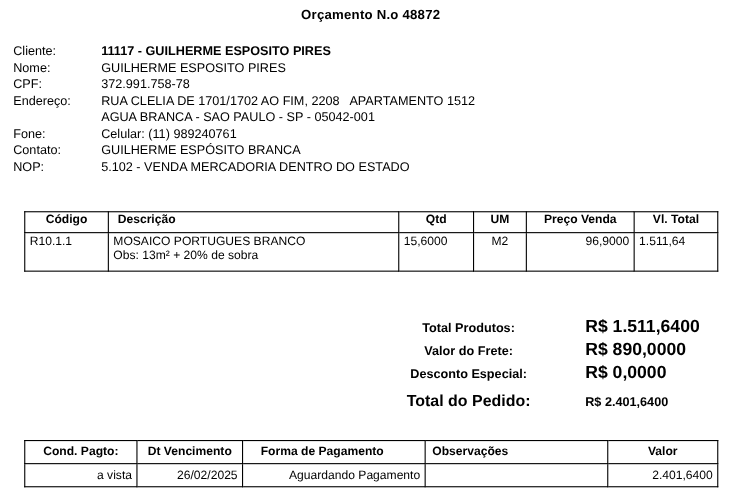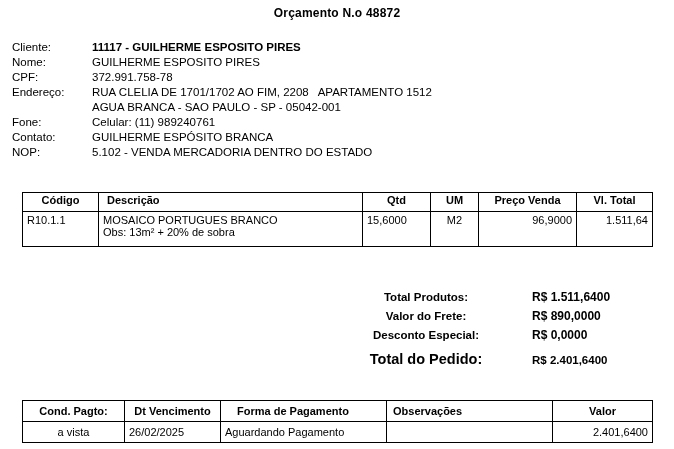--- a/index.html
+++ b/index.html
@@ -77,21 +77,21 @@
     padding: 1px 4px;
   }
   th.hdr-item {
     text-align: center;
   }
   td.c-codigo { text-align: left; padding-left: 8px; }
   td.c-desc { text-align: left; padding-left: 8px; }
   td.c-qtd { text-align: left; padding-right: 6px; }
   td.c-um { text-align: center; }
   td.c-preco { text-align: right; padding-right: 6px; }
-  td.c-total { text-align: right; padding-right: 8px; }
+  td.c-total { text-align: left; padding-right: 8px; }
   .desc-main { display: block; }
   .desc-obs { display: block; }
   .row-cell {
     height: 30px;
   }
 
   
   .totals {
     position: absolute;
     right: 22px;
@@ -104,21 +104,21 @@
     align-items: baseline;
     line-height: 19px;
   }
   .tot-label {
     font-weight: bold;
     font-size: 11.5px;
     text-align: center;
     width: 180px;
   }
   .tot-value {
-    font-size: 12px;
+    font-size: 16px;
     font-weight: bold;
     text-align: left;
     width: 120px;
     padding-left: 16px;
   }
   .tot-row.grand .tot-label {
     font-size: 14.5px;
   }
   .tot-row.grand {
     line-height: 24px;
@@ -138,20 +138,21 @@
   table.pay {
     border-collapse: collapse;
     width: 100%;
     table-layout: fixed;
   }
   table.pay th, table.pay td {
     border: 1px solid #000000;
     font-size: 11px;
     padding: 2px 4px;
     height: 16px;
+    text-align: right;
   }
   table.pay th {
     font-weight: bold;
     text-align: center;
   }
   td.p-cond { text-align: center; }
   td.p-venc { text-align: left; padding-left: 6px; }
   td.p-forma { text-align: left; padding-left: 6px; }
   td.p-obs { text-align: left; }
   td.p-valor { text-align: right; padding-right: 8px; }

